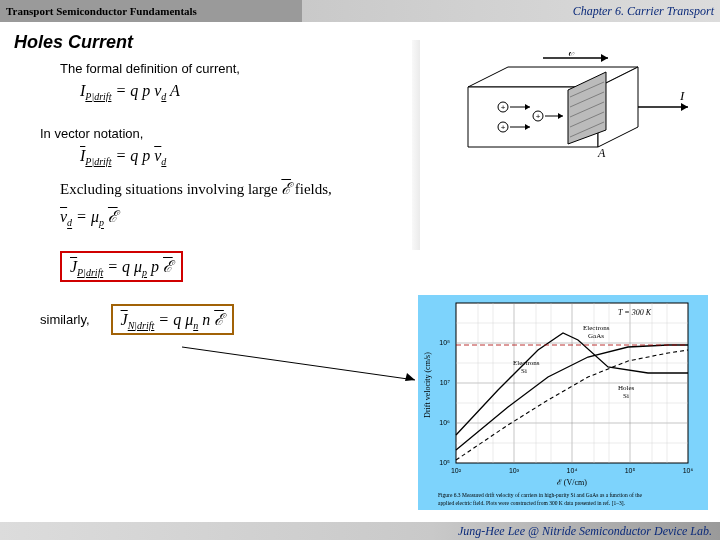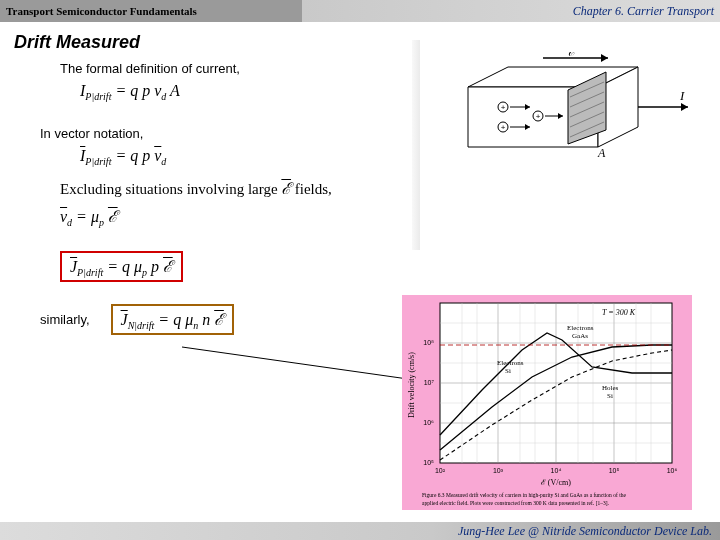--- a/index.html
+++ b/index.html
@@ -49,21 +49,21 @@
   .eqblock {
     margin-left: 80px;
     margin-top: 6px;
     margin-bottom: 10px;
   }
   .eq {
     font-family: "Times New Roman", serif;
     font-style: italic;
     font-size: 16px;
   }
-  .eq .sub { font-size: 10px; font-style: italic; vertical-align: sub; }
+  .eq .sub { font-size: 10px; font-style: italic; vertical-align: sub; text-decoration: underline; }
   .vec { text-decoration: overline; }
   .boxed {
     display: inline-block;
     border: 2px solid #d00000;
     padding: 2px 8px;
     margin-left: 60px;
   }
   .boxed2 {
     display: inline-block;
     border: 2px solid #a16207;
@@ -119,24 +119,24 @@
     position: absolute;
     top: 52px;
     right: 22px;
     width: 250px;
     height: 115px;
   }
   
   .graphfig {
     position: absolute;
     bottom: 30px;
-    right: 28px;
+    right: 12px;
     width: 290px;
     height: 215px;
-    background: #f9a8d4;
+    background: #7dd3fc;
   }
   .graphfig svg { width: 100%; height: 100%; }
   .sidebar-shade {
     position: absolute;
     top: 40px;
     right: 300px;
     width: 8px;
     height: 210px;
     background: linear-gradient(to right, #eee, #ccc);
     opacity: .4;
@@ -153,21 +153,21 @@
 </head>
 <body>
 
 <div class="headerbar">
   <span class="left">Transport Semiconductor Fundamentals</span>
   <span class="right">Chapter 6. Carrier Transport</span>
 </div>
 
 <div class="sidebar-shade"></div>
 
-<div class="title">Drift Measured</div>
+<div class="title">Holes Current</div>
 
 <div class="bodytext">The formal definition of current,</div>
 
 <div class="eqblock">
   <span class="eq"><span>I</span><span class="sub">P|drift</span> = q p v<span class="sub">d</span> A</span>
 </div>
 
 <div class="bodytext indent2">In vector notation,</div>
 
 <div class="eqblock">

